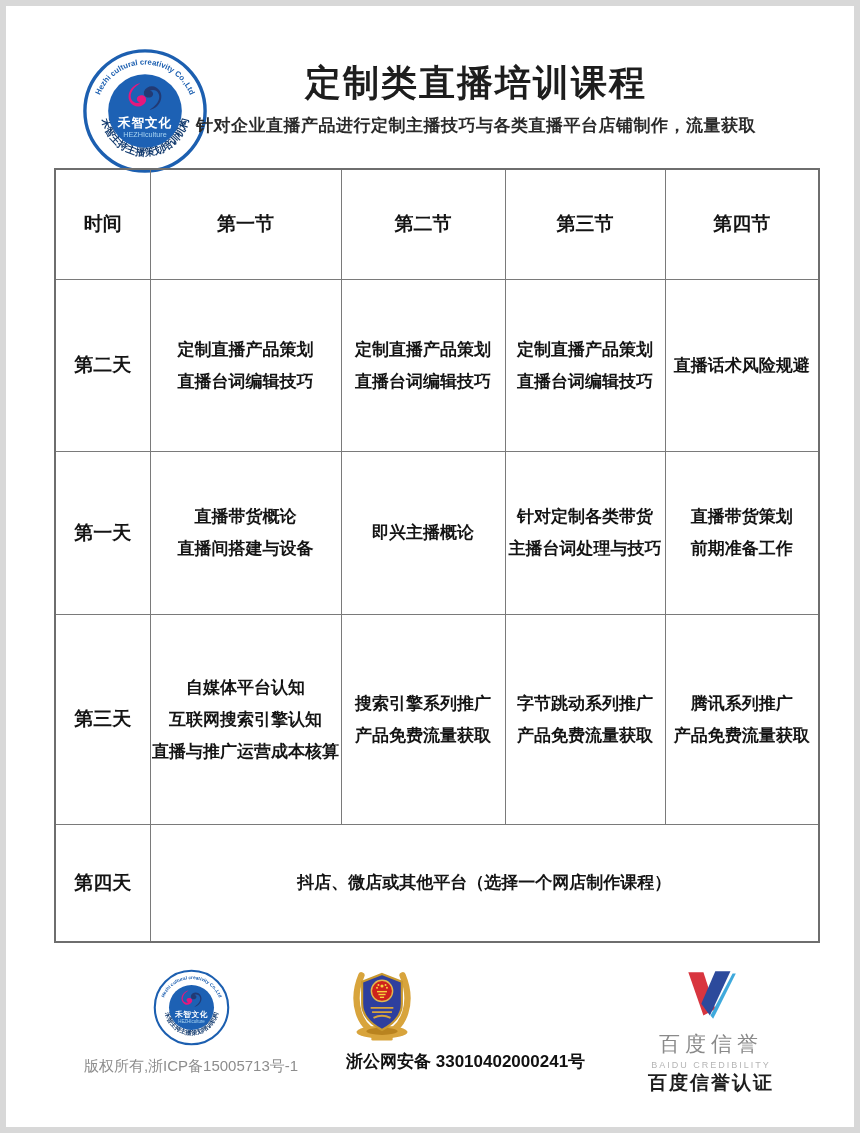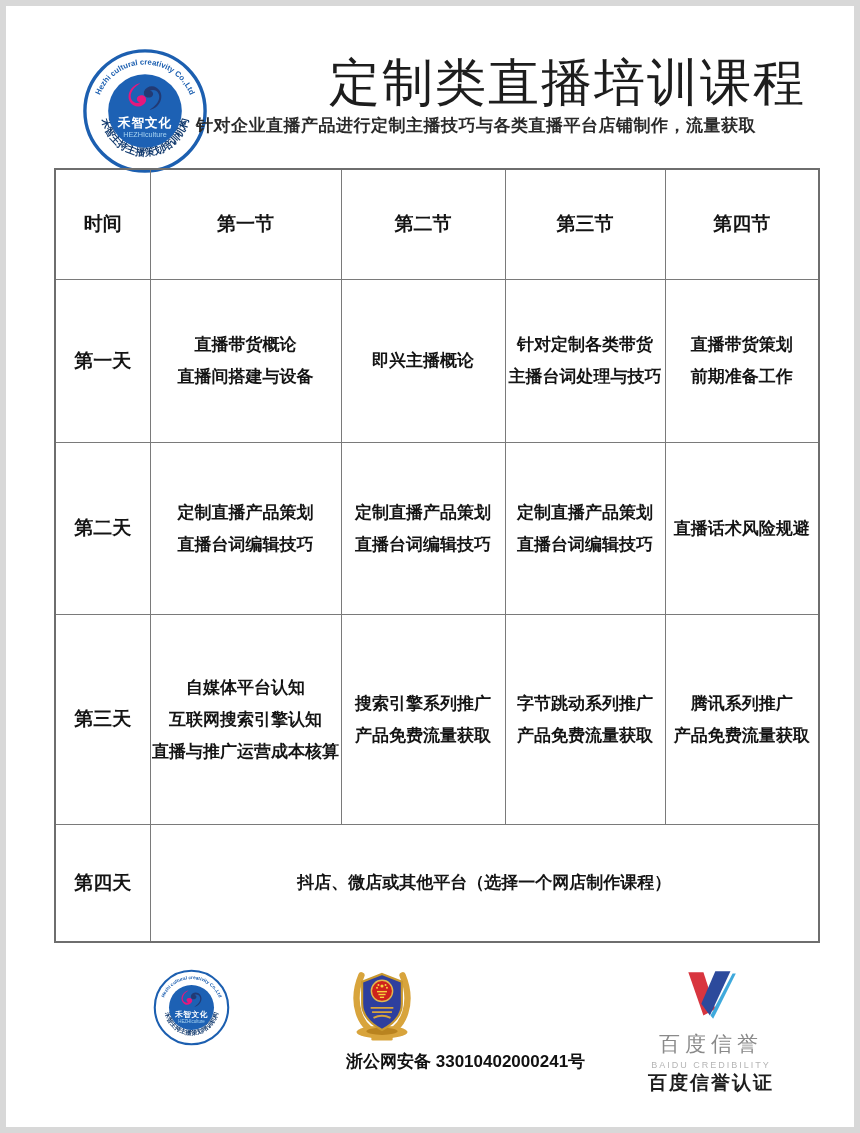--- a/index.html
+++ b/index.html
@@ -9,21 +9,21 @@
     box-sizing:border-box;
     background:#ffffff;
     border:6px solid #d8d8d8;
     overflow:hidden;
     font-family:"Liberation Sans","DejaVu Sans",sans-serif;
     color:#111;
   }
   
   .hdr-logo{position:absolute;left:76px;top:42px;width:126px;height:126px;}
   .hdr-text{position:absolute;left:140px;top:54px;width:660px;text-align:center;}
-  .hdr-title{font-size:51px;font-weight:normal;letter-spacing:2px;line-height:46px;color:#1d1d1d;text-align:right;}
+  .hdr-title{font-size:36px;font-weight:bold;letter-spacing:2px;line-height:46px;color:#1d1d1d;}
   .hdr-sub{margin-top:8px;font-size:17px;font-weight:bold;color:#2a2a2a;letter-spacing:0.5px;}
   
   table.schedule{
     position:absolute;left:48px;top:162px;width:764px;
     border-collapse:collapse;table-layout:fixed;
     border:2px solid #6e6e6e;
   }
   table.schedule th,table.schedule td{
     border:1px solid #7a7a7a;
     text-align:center;vertical-align:middle;
@@ -90,54 +90,54 @@
         <col style="width:154px">
     </colgroup>
     <tbody>
         <tr style="height:110px">
       <th>时间</th>
       <th>第一节</th>
       <th>第二节</th>
       <th>第三节</th>
       <th>第四节</th>
     </tr>
+    <tr style="height:172px">
+      <th>第二天</th>
+      <td>
+        <div class="cell-line">定制直播产品策划</div>
+        <div class="cell-line">直播台词编辑技巧</div>
+      </td>
+      <td>
+        <div class="cell-line">定制直播产品策划</div>
+        <div class="cell-line">直播台词编辑技巧</div>
+      </td>
+      <td>
+        <div class="cell-line">定制直播产品策划</div>
+        <div class="cell-line">直播台词编辑技巧</div>
+      </td>
+      <td>
+        <div class="cell-line">直播话术风险规避</div>
+      </td>
+    </tr>
     <tr style="height:163px">
       <th>第一天</th>
       <td>
         <div class="cell-line">直播带货概论</div>
         <div class="cell-line">直播间搭建与设备</div>
       </td>
       <td>
         <div class="cell-line">即兴主播概论</div>
       </td>
       <td>
         <div class="cell-line">针对定制各类带货</div>
         <div class="cell-line">主播台词处理与技巧</div>
       </td>
       <td>
         <div class="cell-line">直播带货策划</div>
         <div class="cell-line">前期准备工作</div>
-      </td>
-    </tr>
-    <tr style="height:172px">
-      <th>第二天</th>
-      <td>
-        <div class="cell-line">定制直播产品策划</div>
-        <div class="cell-line">直播台词编辑技巧</div>
-      </td>
-      <td>
-        <div class="cell-line">定制直播产品策划</div>
-        <div class="cell-line">直播台词编辑技巧</div>
-      </td>
-      <td>
-        <div class="cell-line">定制直播产品策划</div>
-        <div class="cell-line">直播台词编辑技巧</div>
-      </td>
-      <td>
-        <div class="cell-line">直播话术风险规避</div>
       </td>
     </tr>
     <tr style="height:210px">
       <th>第三天</th>
       <td>
         <div class="cell-line">自媒体平台认知</div>
         <div class="cell-line">互联网搜索引擎认知</div>
         <div class="cell-line">直播与推广运营成本核算</div>
       </td>
       <td>
@@ -157,20 +157,21 @@
       <th>第四天</th>
       <td colspan="4" class="merged">抖店、微店或其他平台（选择一个网店制作课程）</td>
     </tr>
   </tbody>
     </table>
 
   <div class="ft-left">
     <svg class="ft-logo" viewBox="0 0 130 130">
       <use href="#hezhi-logo"></use>
     </svg>
+    <div class="ft-copy">版权所有,浙ICP备15005713号-1</div>
   </div>
 
   <div class="ft-center">
     <svg class="badge" viewBox="0 0 100 110">
 
       <path d="M50,100 C16,92 6,52 21,16" fill="none" stroke="#d8a43c" stroke-width="9" stroke-linecap="round"></path>
       <path d="M50,100 C84,92 94,52 79,16" fill="none" stroke="#d8a43c" stroke-width="9" stroke-linecap="round"></path>
       <ellipse cx="50" cy="96" rx="36" ry="9" fill="#d8a43c"></ellipse>
       <ellipse cx="50" cy="95" rx="22" ry="5" fill="#b9831f"></ellipse>
 

